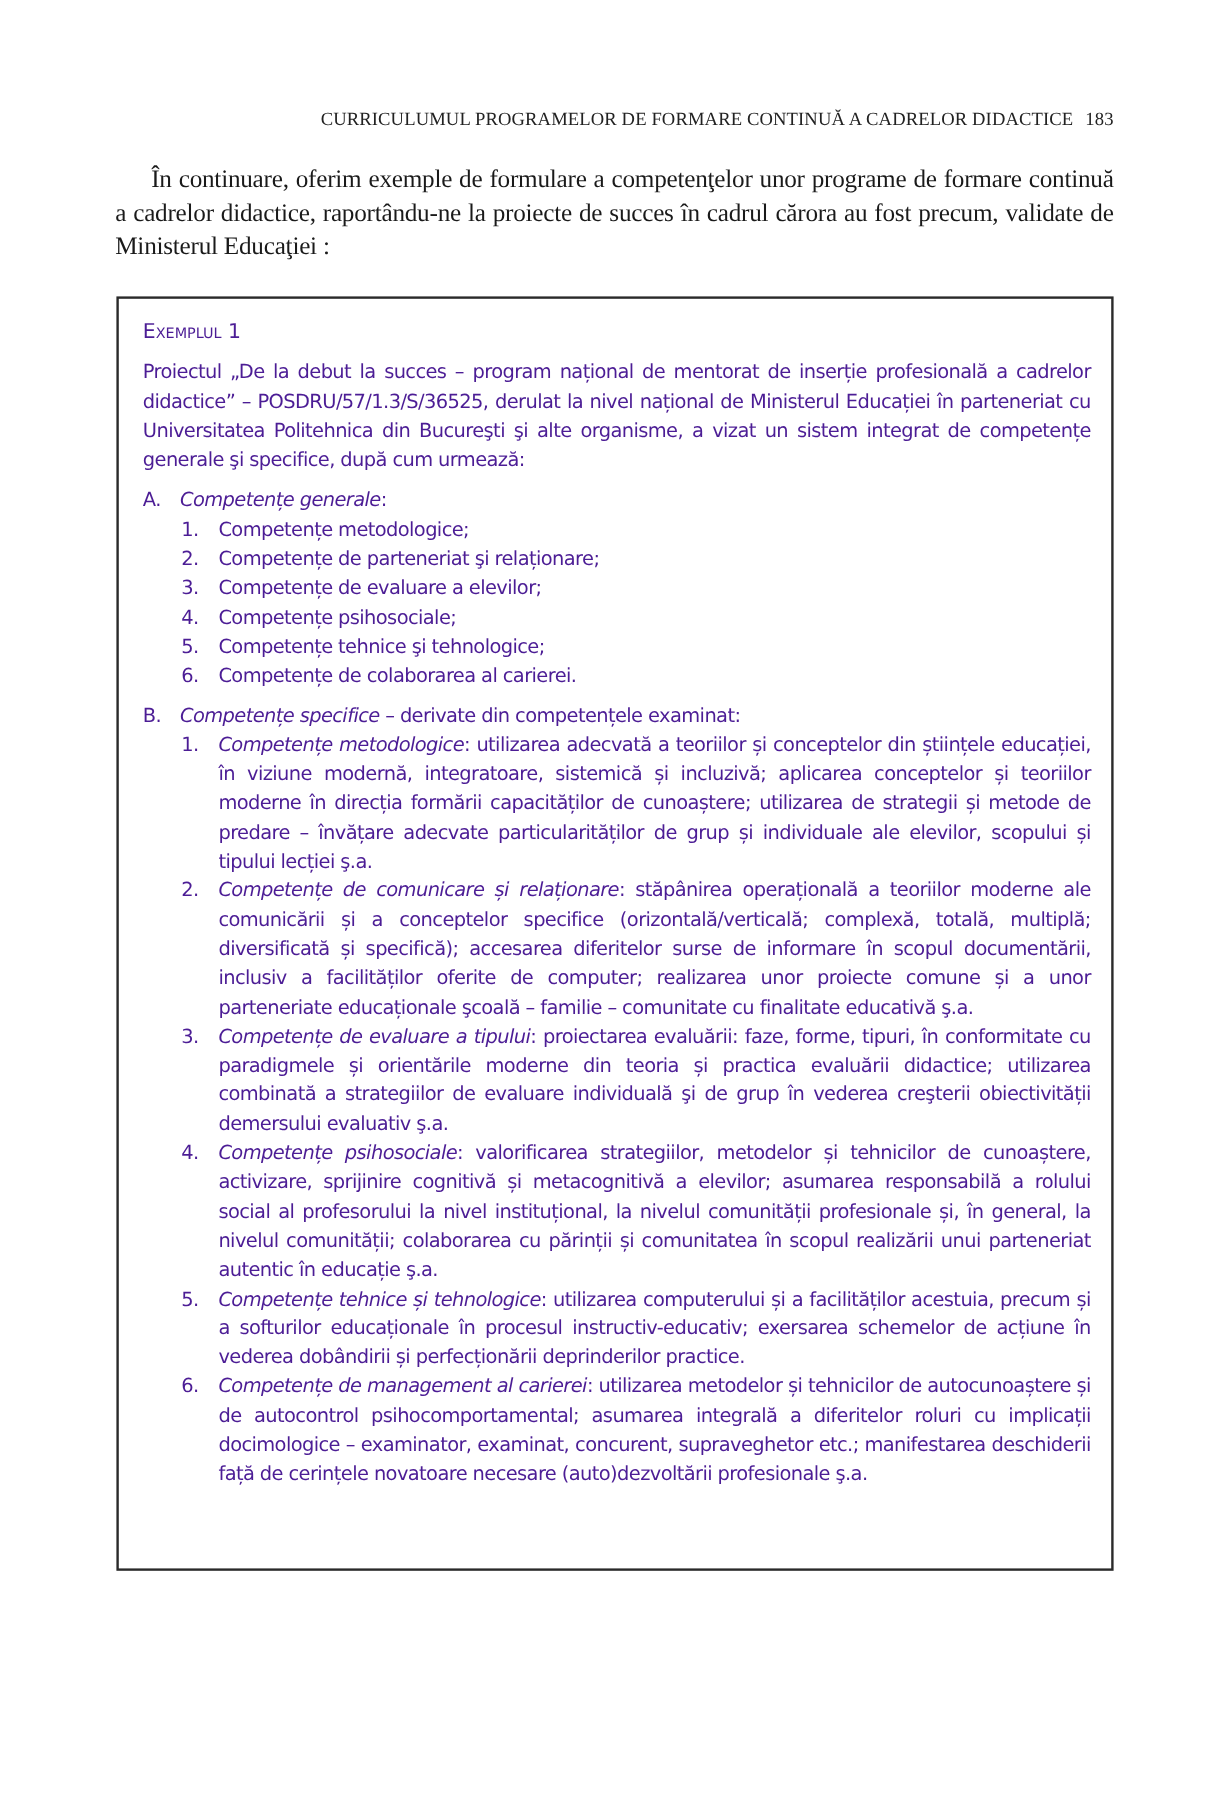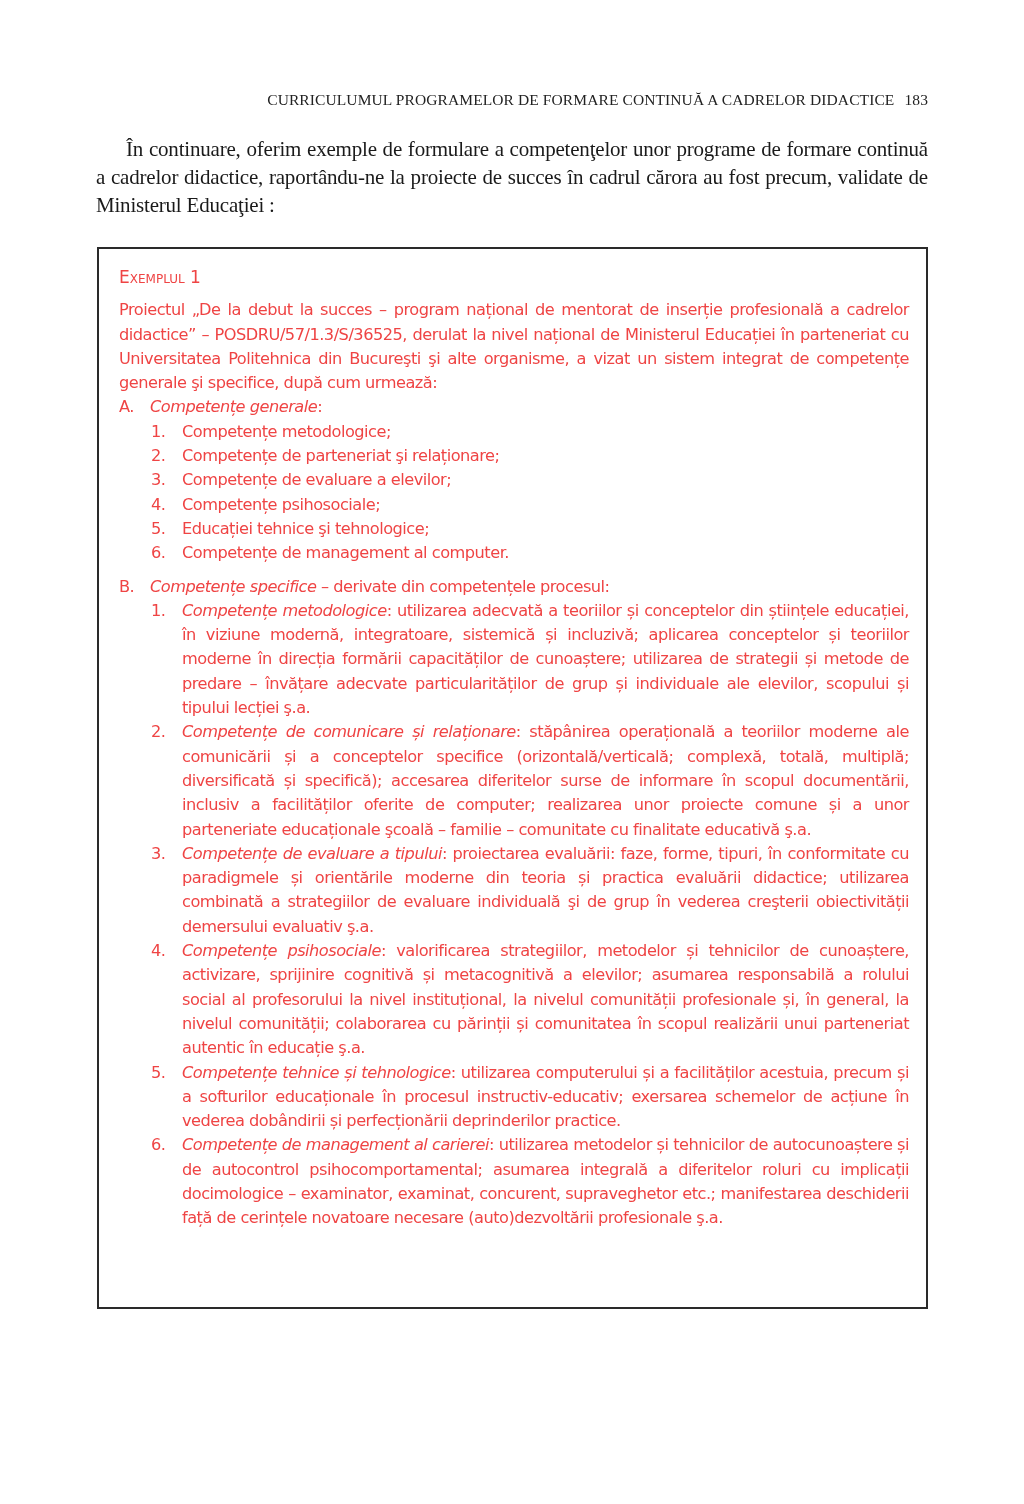--- a/index.html
+++ b/index.html
@@ -15,24 +15,24 @@
     font-family: "Liberation Serif", serif; font-size: 21px; line-height: 28px;
     text-align: justify; text-indent: 30px; letter-spacing: -0.2px;
   }
   .box {
     position: absolute; left: 97px; top: 247px; width: 827px; height: 1058px;
     border: 2px solid #2a2a2a;
   }
   .box-inner {
     position: absolute; left: 20px; top: 16px; width: 790px;
     font-family: "DejaVu Sans", sans-serif; font-size: 16.2px; line-height: 24.3px;
-    letter-spacing: -0.5px; color: #ef4444;
+    letter-spacing: -0.5px; color: #4c1d95;
   }
   .ex-title { font-variant: small-caps; font-size: 17px; margin-bottom: 9px; letter-spacing: 0; }
-  .para { text-align: justify; }
+  .para { text-align: justify; margin-bottom: 10px; }
   .sec { display: flex; }
   .sec-letter { width: 31px; flex: none; }
   .sec-text em { font-style: italic; }
   ol.list { list-style: none; margin: 0; padding: 0; }
   .li { display: flex; }
   .li-num { width: 63px; padding-left: 32px; box-sizing: border-box; flex: none; }
   .li-text { flex: 1; text-align: justify; }
   .li-text em { font-style: italic; }
   .gap { height: 9px; }
 </style>
@@ -66,33 +66,33 @@
       <li class="li">
           <span class="li-num">3.</span>
           <span class="li-text">Competențe de evaluare a elevilor;</span>
         </li>
       <li class="li">
           <span class="li-num">4.</span>
           <span class="li-text">Competențe psihosociale;</span>
         </li>
       <li class="li">
           <span class="li-num">5.</span>
-          <span class="li-text">Educației tehnice şi tehnologice;</span>
+          <span class="li-text">Competențe tehnice şi tehnologice;</span>
         </li>
       <li class="li">
           <span class="li-num">6.</span>
-          <span class="li-text">Competențe de management al computer.</span>
+          <span class="li-text">Competențe de colaborarea al carierei.</span>
         </li>
     </ol>
 
     <div class="gap"></div>
 
     <div class="sec">
       <span class="sec-letter">B.</span>
-      <span class="sec-text"><em>Competențe specifice</em><span> – derivate din competențele procesul:</span></span>
+      <span class="sec-text"><em>Competențe specifice</em><span> – derivate din competențele examinat:</span></span>
     </div>
     <ol class="list">
       <li class="li">
           <span class="li-num">1.</span>
           <span class="li-text"><em>Competențe metodologice</em><span>: utilizarea adecvată a teoriilor și conceptelor din științele educației, în viziune modernă, integratoare, sistemică și incluzivă; aplicarea conceptelor și teoriilor moderne în direcția formării capacităților de cunoaștere; utilizarea de strategii și metode de predare – învățare adecvate particularităților de grup și individuale ale elevilor, scopului și tipului lecției ş.a.</span></span>
         </li>
       <li class="li">
           <span class="li-num">2.</span>
           <span class="li-text"><em>Competențe de comunicare și relaționare</em><span>: stăpânirea operațională a teoriilor moderne ale comunicării și a conceptelor specifice (orizontală/verticală; complexă, totală, multiplă; diversificată și specifică); accesarea diferitelor surse de informare în scopul documentării, inclusiv a facilităților oferite de computer; realizarea unor proiecte comune și a unor parteneriate educaționale şcoală – familie – comunitate cu finalitate educativă ş.a.</span></span>
         </li>

